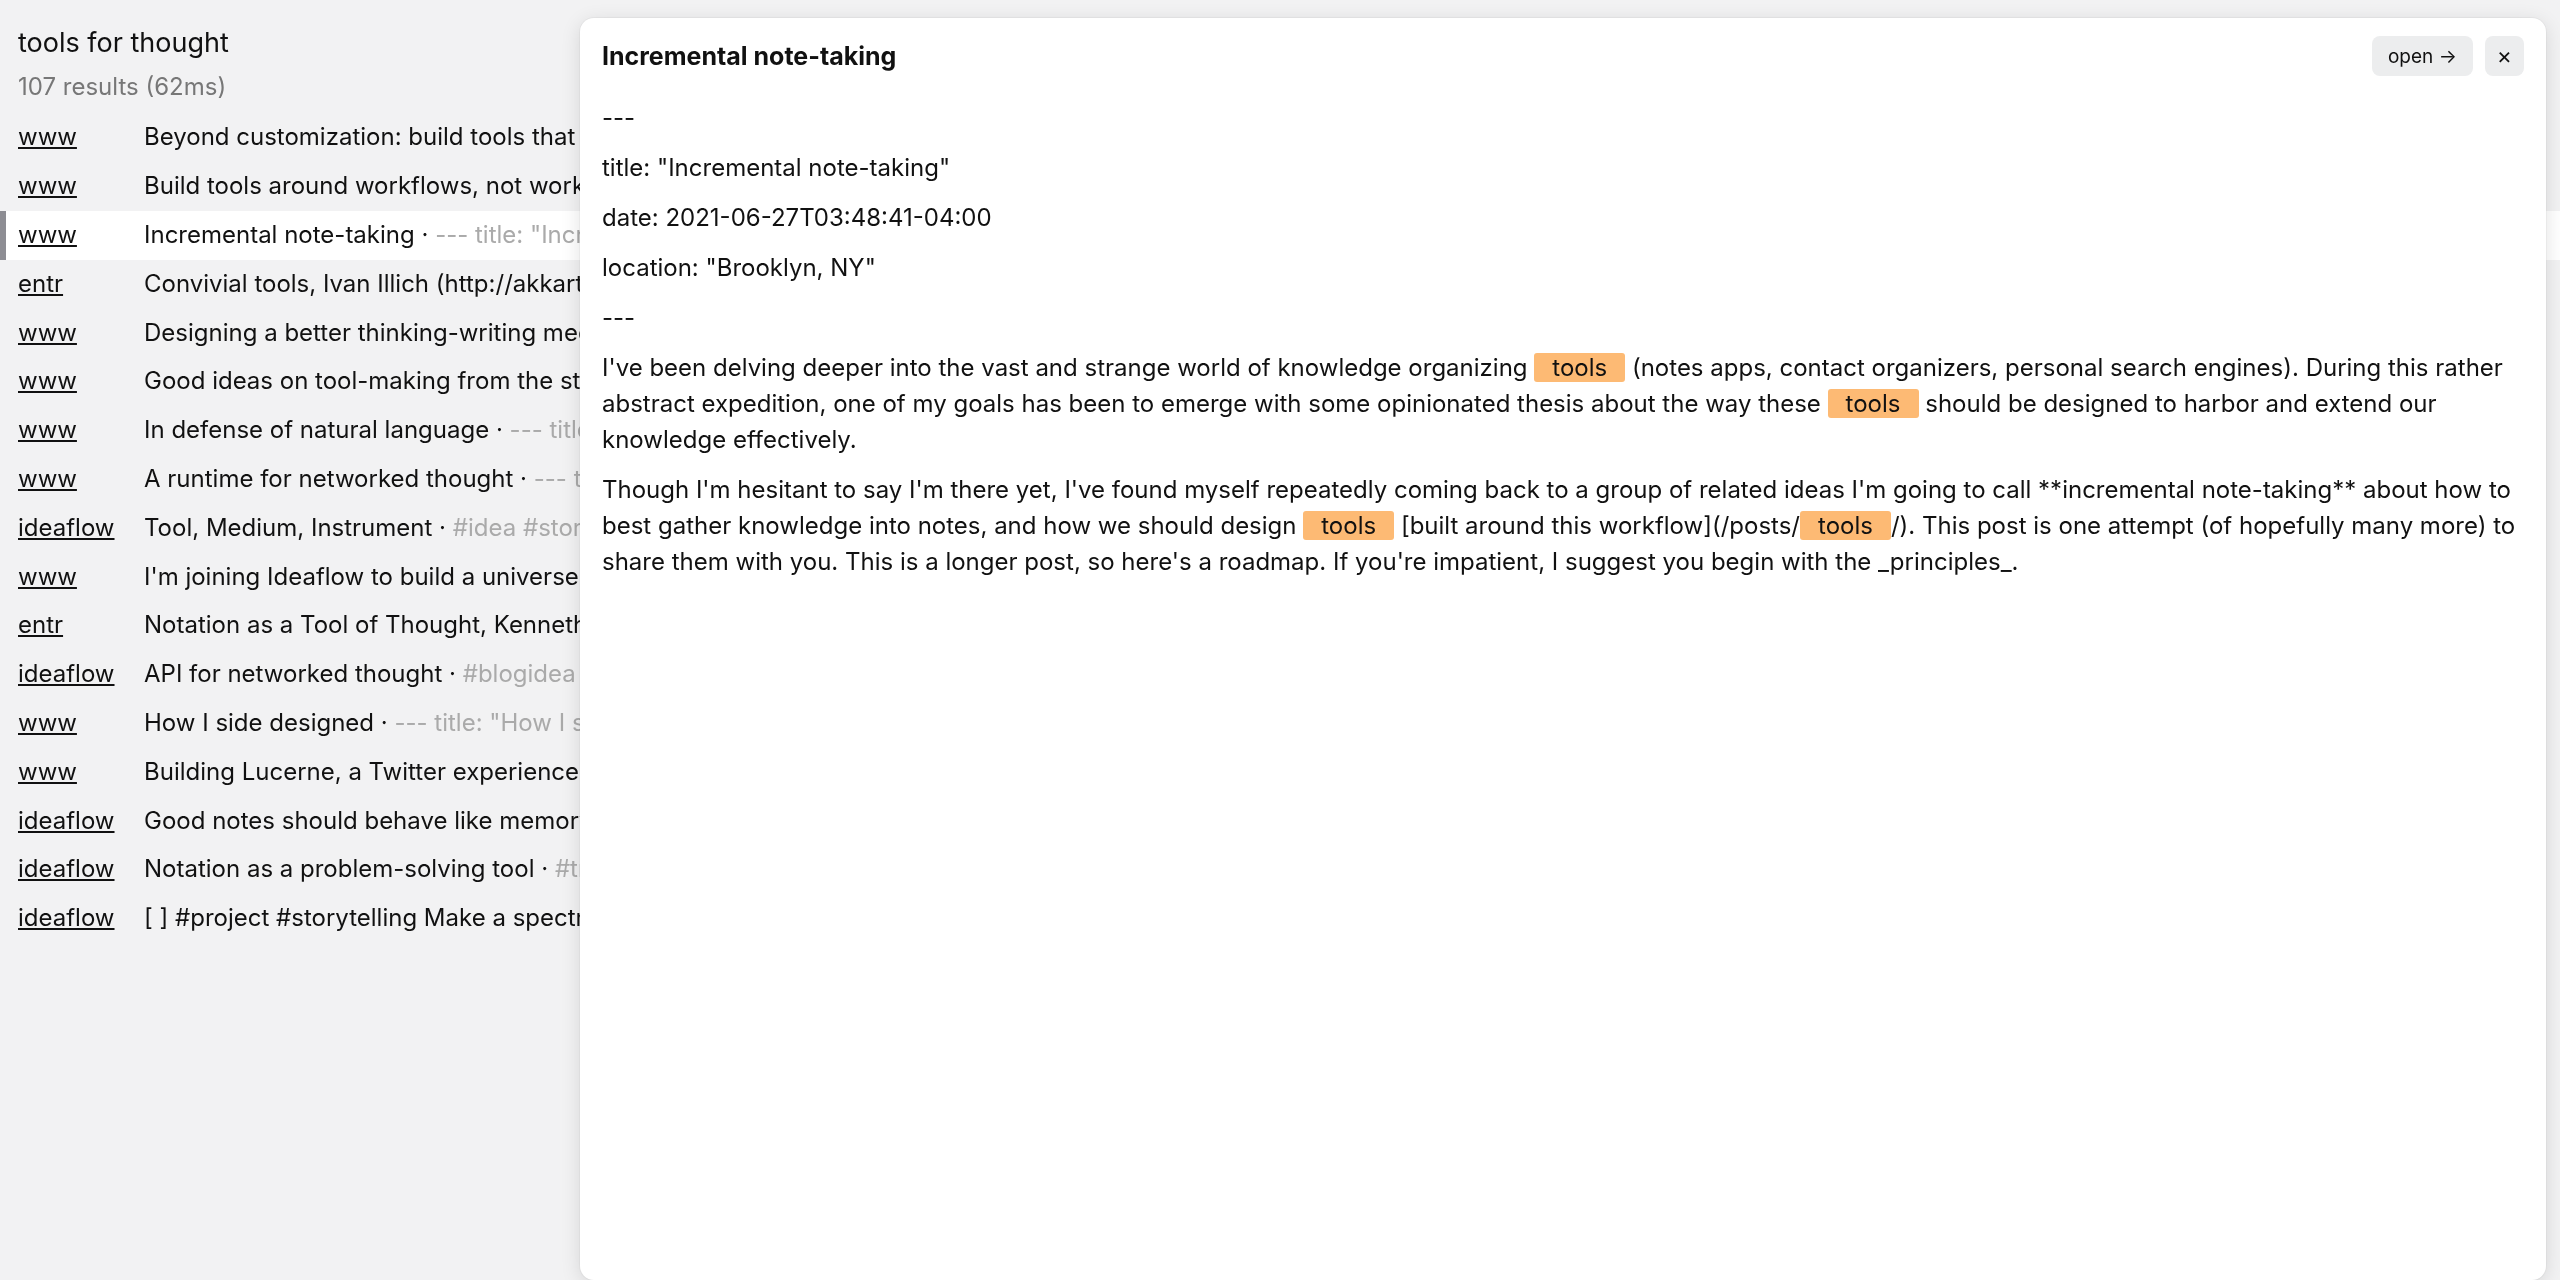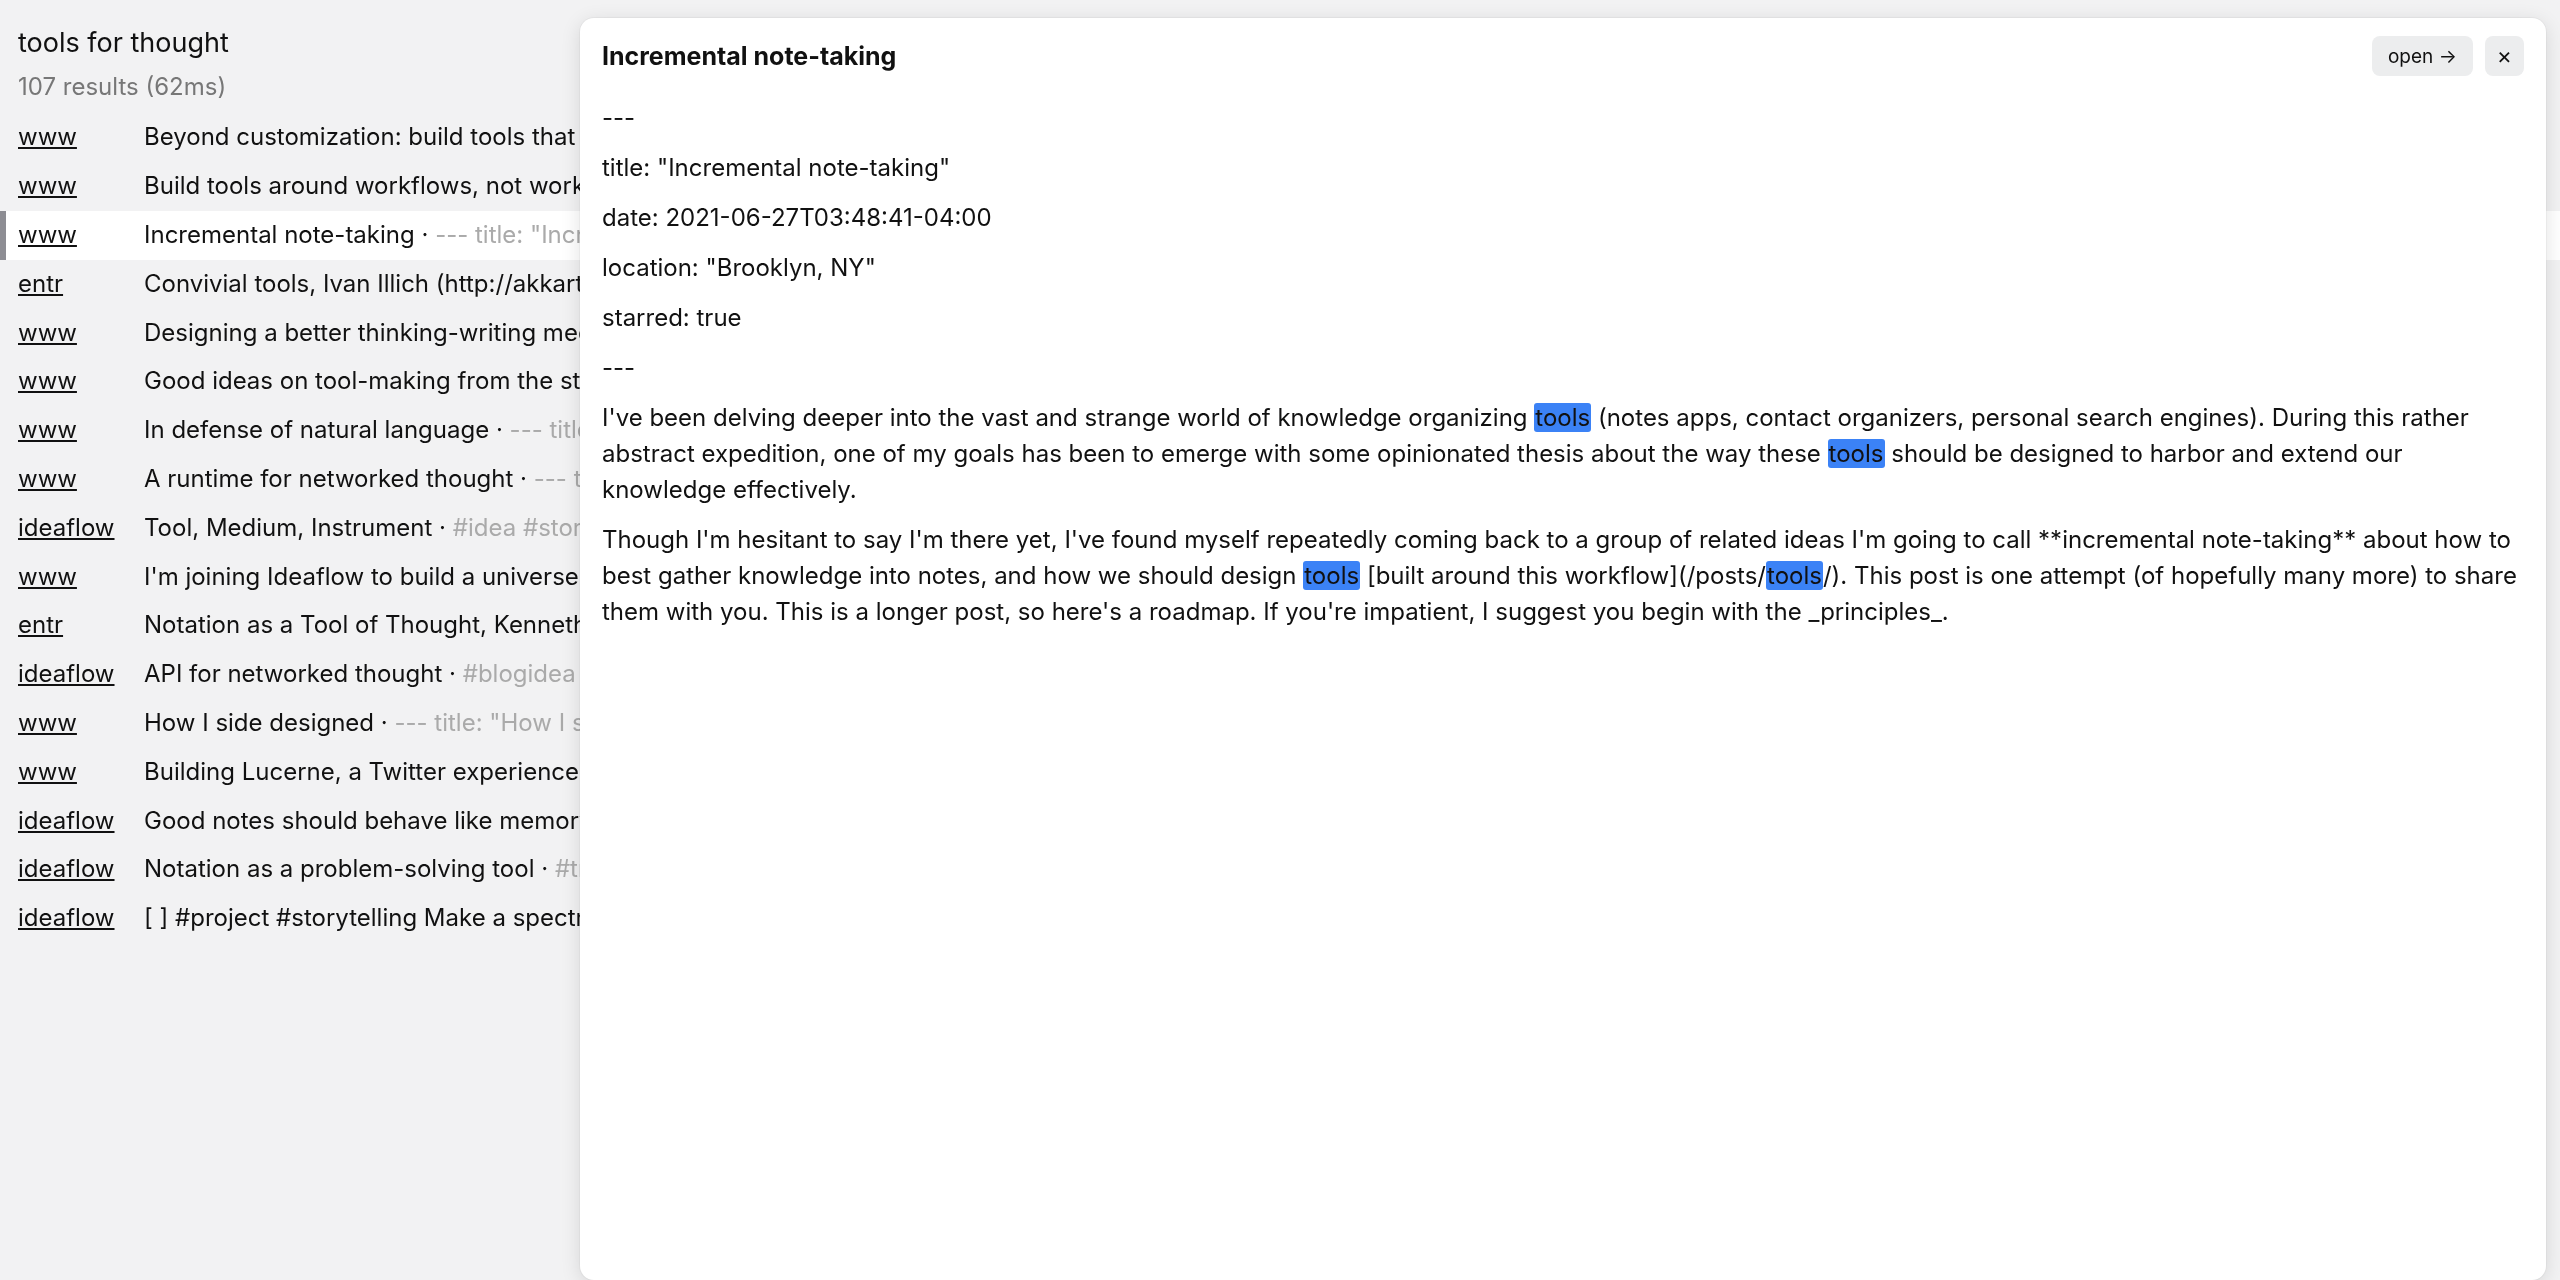--- a/index.html
+++ b/index.html
@@ -107,23 +107,23 @@
   }
 
   .preview-body {
     padding: 4px 22px 22px 22px;
     overflow-y: auto;
     font-size: 24px;
     line-height: 1.5;
   }
   .preview-body p { margin: 14px 0; }
   .hl {
-    background: #3b82f6;
+    background: #fdba74;
     border-radius: 3px;
-    padding: 0 1px;
+    padding: 0 18px;
   }
 </style>
 </head>
 <body>
 
 <div class="results-pane">
   <div class="query-line">tools for thought</div>
   <div class="stats-line">107 results (62ms)</div>
   <div class="result-list" id="result-list">
       <div class="result-row">
@@ -203,20 +203,19 @@
     <div class="header-buttons">
       <button class="btn">open →</button>
       <button class="btn square">×</button>
     </div>
   </div>
   <div class="preview-body">
     <p>---</p>
     <p>title: "Incremental note-taking"</p>
     <p>date: 2021-06-27T03:48:41-04:00</p>
     <p>location: "Brooklyn, NY"</p>
-    <p>starred: true</p>
     <p>---</p>
     <div id="preview-paragraphs">
         <p>I've been delving deeper into the vast and strange world of knowledge organizing <span class="hl">tools</span> (notes apps, contact organizers, personal search engines). During this rather abstract expedition, one of my goals has been to emerge with some opinionated thesis about the way these <span class="hl">tools</span> should be designed to harbor and extend our knowledge effectively.</p>
         <p>Though I'm hesitant to say I'm there yet, I've found myself repeatedly coming back to a group of related ideas I'm going to call **incremental note-taking** about how to best gather knowledge into notes, and how we should design <span class="hl">tools</span> [built around this workflow](/posts/<span class="hl">tools</span>/). This post is one attempt (of hopefully many more) to share them with you. This is a longer post, so here's a roadmap. If you're impatient, I suggest you begin with the _principles_.</p>
       </div>
   </div>
 </div>
 
 </body></html>

